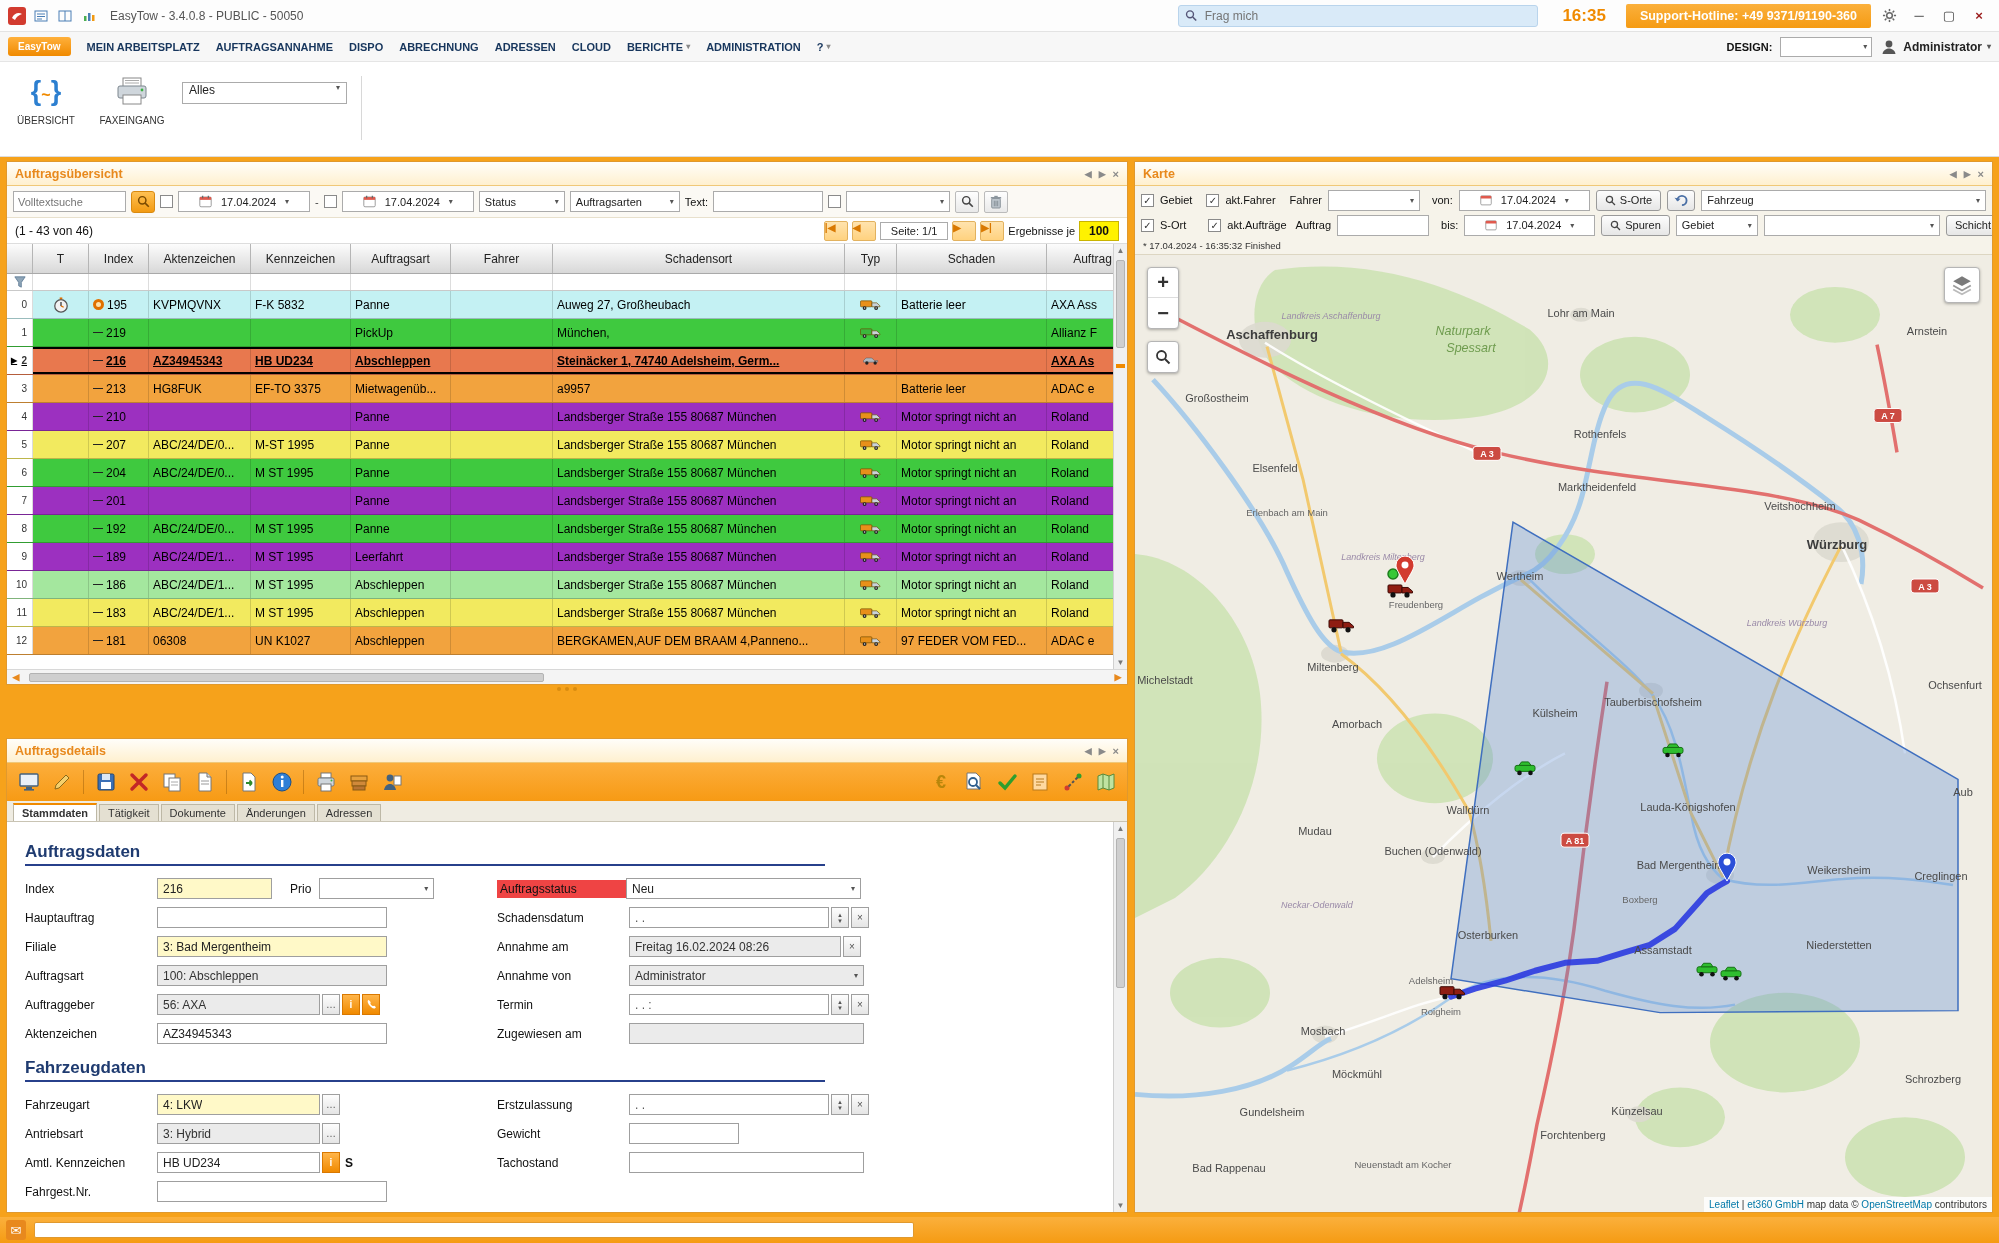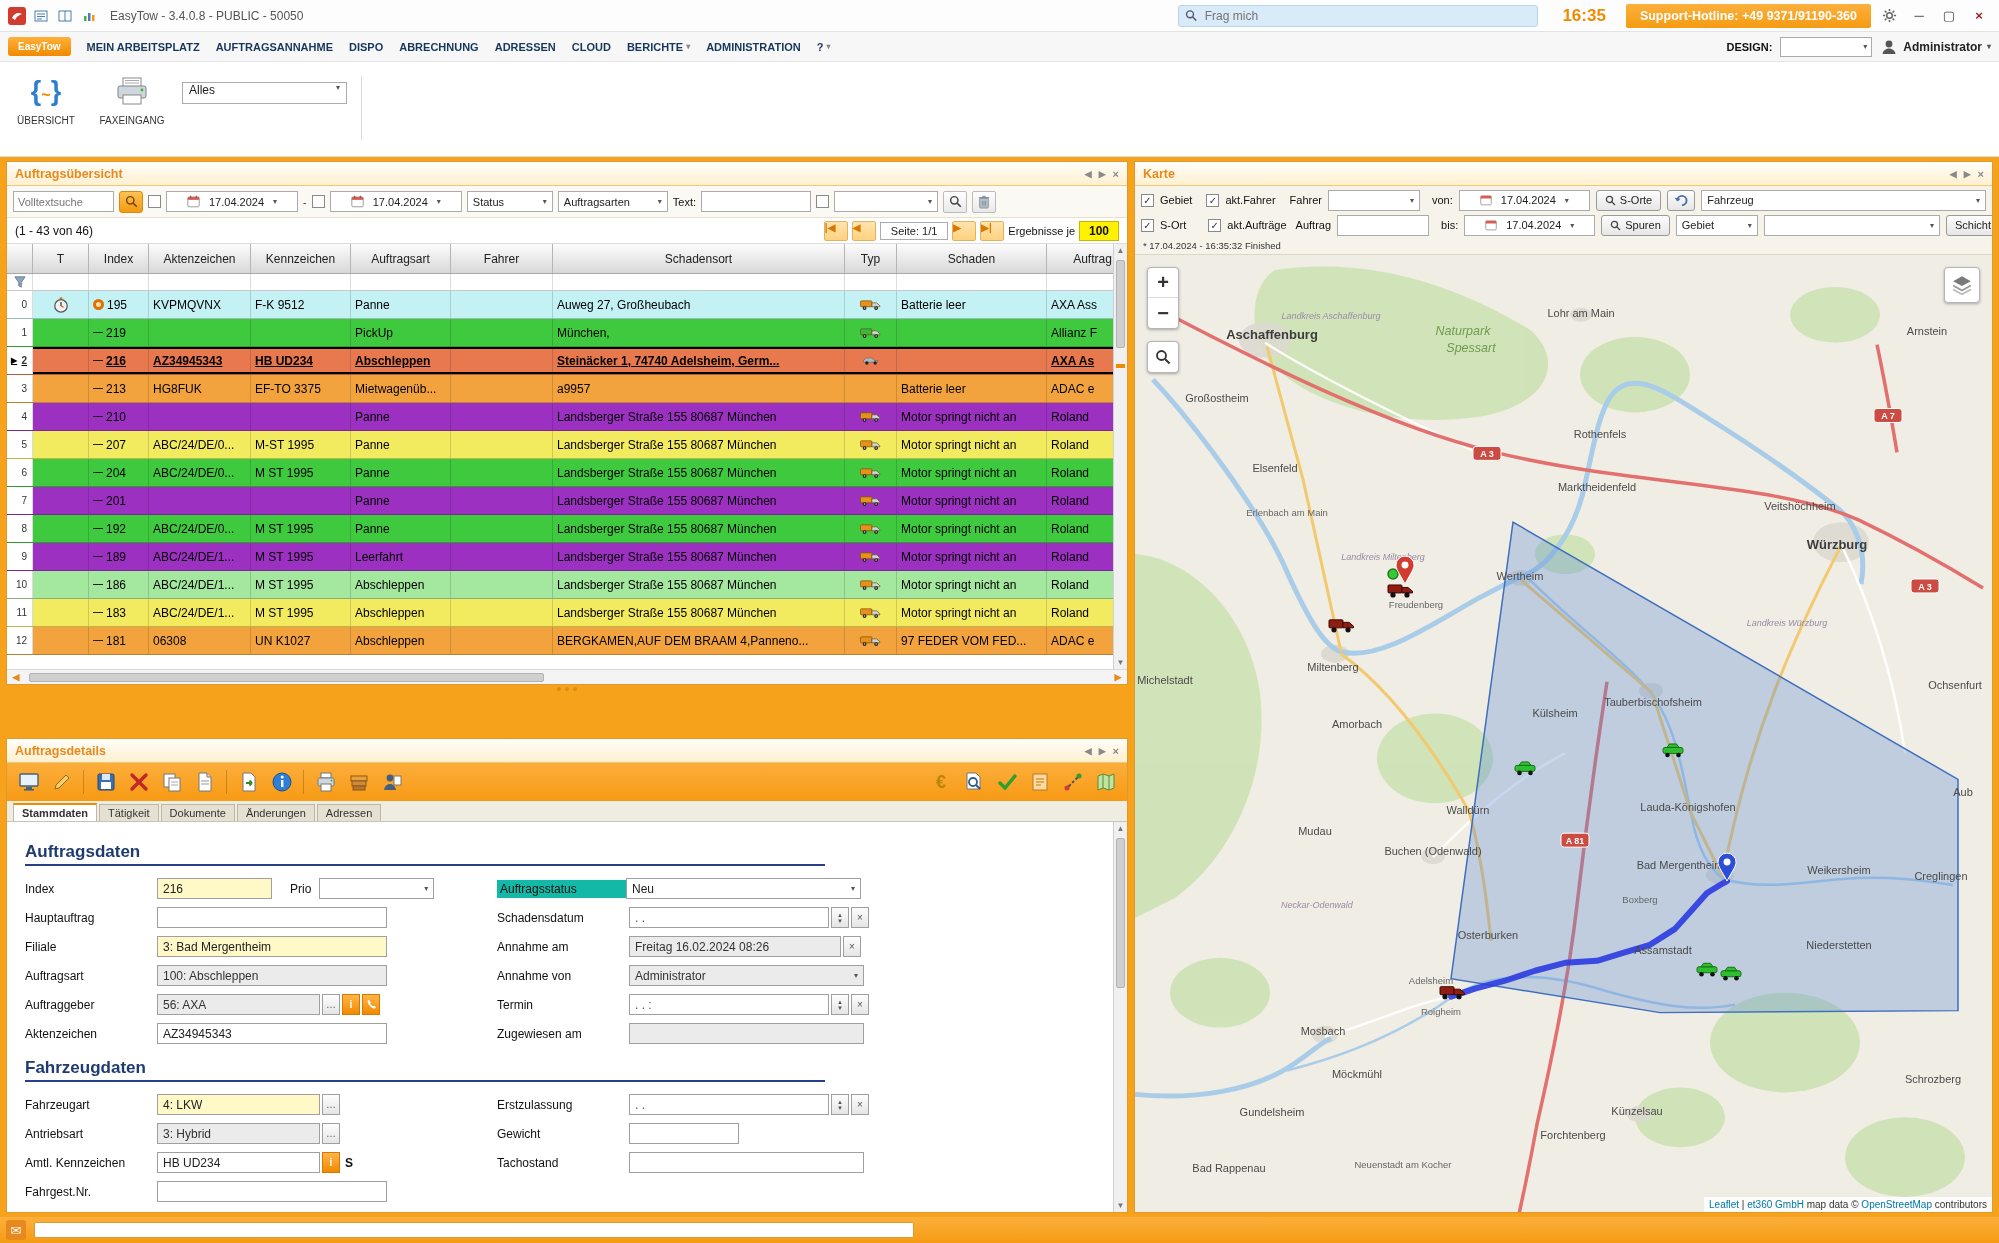--- a/index.html
+++ b/index.html
@@ -44,21 +44,21 @@
   .panel{background:#fff;border:1px solid #e0992e;display:flex;flex-direction:column;overflow:hidden;}
   .ptitle{height:24px;flex:none;background:linear-gradient(#fffefa,#fff0cf);border-bottom:1px solid #f0c878;display:flex;align-items:center;padding:0 8px;font-size:12.5px;font-weight:bold;color:#e8891d;}
   .ptools{margin-left:auto;display:flex;gap:7px;color:#8a8a8a;font-size:9px;align-items:center;}
   .splitter{height:8px;flex:none;display:flex;align-items:center;justify-content:center;gap:4px;}
   .splitter i{width:4px;height:4px;border-radius:50%;background:#d98c10;display:block;}
 
   
   .orders{height:524px;flex:none;}
   .ofilter{height:32px;flex:none;display:flex;align-items:center;gap:5px;padding:0 6px;background:#fbf9f4;border-bottom:1px solid #e8e0cc;}
   .txt{height:21px;border:1px solid #ababab;font-size:11px;padding:0 4px;background:#fff;color:#333;}
-  .txt.vts{width:101px;}
+  .txt.vts{width:113px;}
   .searchbtn{width:24px;height:22px;border:1px solid #d98a10;border-radius:3px;background:linear-gradient(#ffc153,#f29a12);display:flex;align-items:center;justify-content:center;}
   .cbx{width:13px;height:13px;border:1px solid #8a8a8a;background:#fff;display:inline-flex;align-items:center;justify-content:center;font-size:10px;color:#333;flex:none;}
   .datebox{height:21px;border:1px solid #ababab;background:#fff;display:flex;align-items:center;gap:9px;padding:0 20px;font-size:11px;color:#222;}
   .selbox{height:21px;min-width:86px;border:1px solid #ababab;background:#fff;display:flex;align-items:center;justify-content:space-between;padding:0 5px;font-size:11px;color:#222;gap:6px;}
   .caret{font-size:8px;color:#555;}
   .lbl{font-size:11px;color:#111;}
   .dash{color:#444;font-size:11px;}
   .iconbtn{width:24px;height:22px;border:1px solid #bbb;background:linear-gradient(#fefefe,#e9e9e9);display:flex;align-items:center;justify-content:center;border-radius:2px;}
   .opager{height:26px;flex:none;display:flex;align-items:center;padding:0 8px;gap:6px;border-bottom:1px solid #ddd;background:#fff;}
   .count{font-size:12px;color:#111;}
@@ -97,21 +97,21 @@
   .dtabs{height:21px;flex:none;background:#efece2;display:flex;align-items:flex-end;padding:0 6px;gap:2px;border-bottom:1px solid #c9c4b4;}
   .dtab{font-size:11px;color:#333;background:#e4e0d2;border:1px solid #bdb8a6;border-bottom:none;padding:2px 8px;}
   .dtab.active{background:#fff;font-weight:bold;border-top:2px solid #f08a00;}
   .formwrap{flex:1;overflow:hidden;position:relative;background:#fff;}
   .formarea{position:absolute;left:0;top:0;right:15px;bottom:0;overflow:hidden;padding:10px 0 0 18px;}
   .fsection{width:800px;border-bottom:2px solid #27408b;color:#1f3b70;font-weight:bold;font-size:17px;padding-bottom:2px;margin:10px 0 8px 0;}
   .frow{display:flex;height:29px;align-items:center;}
   .fhalf{display:flex;align-items:center;}
   .fhalf.l{width:472px;flex:none;}
   .flabel{width:132px;flex:none;font-size:12px;color:#111;}
-  .flabel.hl{background:#14b8a6;padding:2px 3px;width:129px;}
+  .flabel.hl{background:#ef4444;padding:2px 3px;width:129px;}
   .fbox{height:21px;border:1px solid #9f9f9f;display:flex;align-items:center;padding:0 5px;font-size:12px;color:#222;justify-content:space-between;gap:4px;overflow:hidden;white-space:nowrap;}
   .fbox.input{background:#fff;}
   .fbox.yellow{background:#fff9c8;}
   .fbox.ro,.fbox.rosel{background:#ebebeb;color:#333;}
   .fbox.select{background:#fff;}
   .fbox.date{background:#fff;color:#555;}
   .fsmall{width:18px;height:21px;border:1px solid #9f9f9f;background:linear-gradient(#fdfdfd,#e5e5e5);display:flex;align-items:center;justify-content:center;font-size:10px;color:#555;flex:none;margin-left:2px;}
   .fsmall.orange{background:linear-gradient(#ffb54a,#f08a00);color:#fff;font-weight:bold;border-color:#d97800;}
   .fsuffix{font-size:12px;font-weight:bold;color:#111;margin-left:5px;}
   .flabel2{font-size:12px;color:#111;margin:0 8px 0 18px;}
@@ -411,21 +411,21 @@
                   <div class="c" style="justify-content:center">
                     <svg viewBox="0 0 18 18" width="16" height="16">
                       <circle cx="9" cy="10" r="7" fill="#f2f2f2" stroke="#555" stroke-width="1.4"></circle>
                       <rect x="7.5" y="0.5" width="3" height="2" fill="#e07000"></rect>
                       <line x1="9" y1="10" x2="9" y2="5.5" stroke="#333" stroke-width="1.4"></line>
                       <line x1="9" y1="10" x2="12" y2="11.5" stroke="#e07000" stroke-width="1.4"></line>
                     </svg>
                   </div>
                   <div class="c"><span class="odot"></span>195</div>
                   <div class="c">KVPMQVNX</div>
-                  <div class="c">F-K 9512</div>
+                  <div class="c">F-K 5832</div>
                   <div class="c">Panne</div>
                   <div class="c"></div>
                   <div class="c">Auweg 27, Großheubach</div>
                   <div class="c" style="justify-content:center">
                     <svg viewBox="0 0 24 14" width="22" height="13">
                       <rect x="0.5" y="3" width="12.5" height="6.5" rx="1" fill="#e8901a" stroke="#6b4a00" stroke-width="0.7"></rect>
                       <path d="M13 5.2h5.3l3.5 3.3v1H13z" fill="#c9d3db" stroke="#6b4a00" stroke-width="0.7"></path>
                       <circle cx="5" cy="10.9" r="2.1" fill="#222"></circle>
                       <circle cx="17.6" cy="10.9" r="2.1" fill="#222"></circle>
                       <circle cx="5" cy="10.9" r="0.8" fill="#ddd"></circle>

